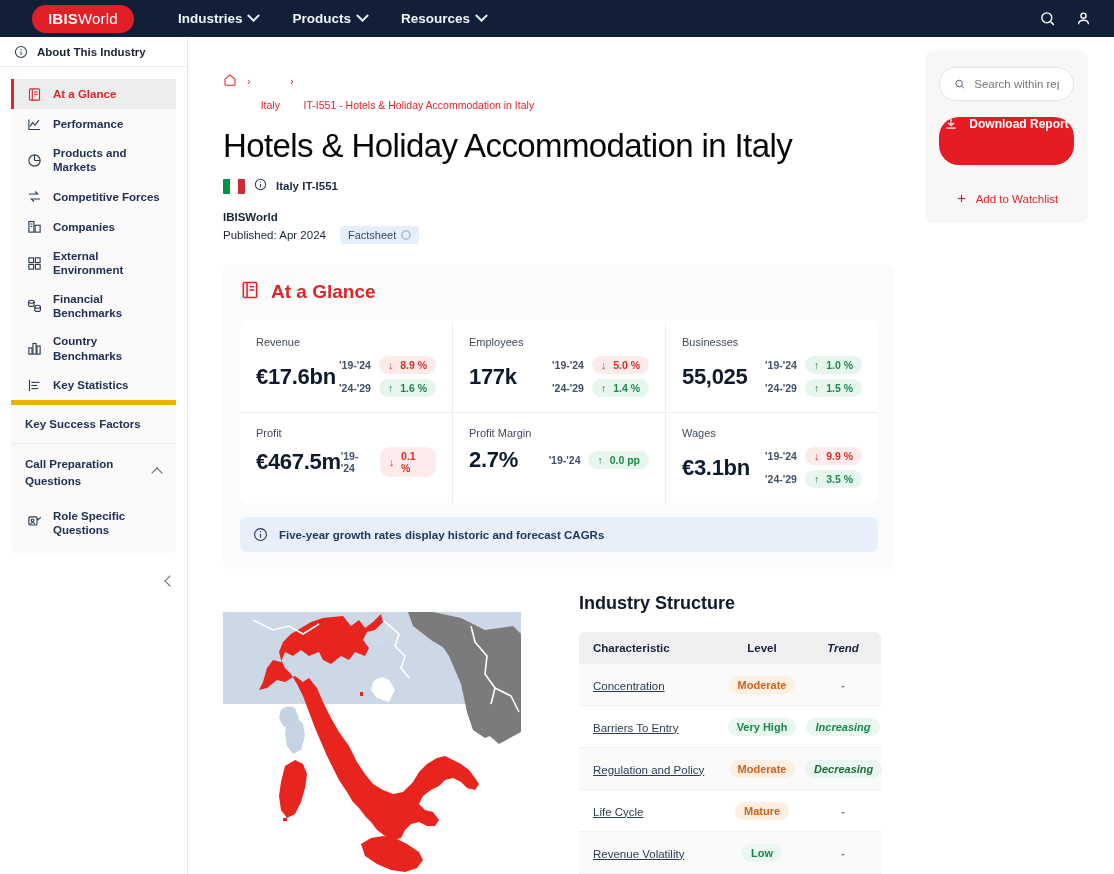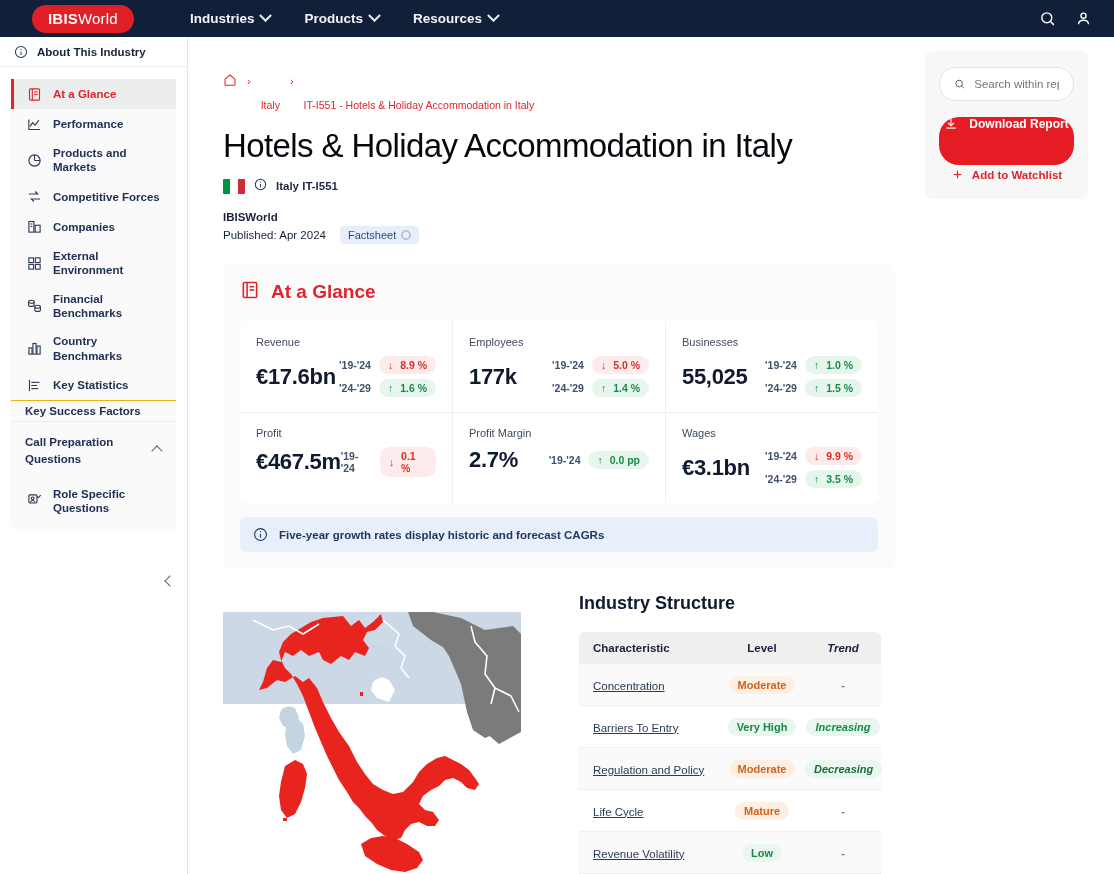--- a/index.html
+++ b/index.html
@@ -23,21 +23,21 @@
     background: #e01f26;
     color: #fff;
     border-radius: 20px;
     padding: 5px 16px 6px;
     font-size: 15px;
     letter-spacing: .2px;
     margin-left: 18px;
   }
   .logo-pill b { font-weight: 700; }
   .logo-pill span { font-weight: 400; }
-  .nav-items { display: flex; align-items: center; margin-left: 56px; gap: 34px; }
+  .nav-items { display: flex; align-items: center; margin-left: 44px; gap: 34px; }
   .nav-item {
     color: #f2f5f9; font-size: 13.5px; font-weight: 700;
     display: flex; align-items: center; gap: 7px; cursor: pointer;
   }
   .chev-d {
     width: 9px; height: 9px; border-right: 2px solid #e6ecf3; border-bottom: 2px solid #e6ecf3;
     transform: rotate(45deg) translate(-2px,-2px);
   }
   .nav-right { margin-left: auto; display: flex; align-items: center; gap: 19px; padding-right: 8px; }
   .icon-btn { cursor: pointer; display: flex; align-items: center; }
@@ -72,22 +72,22 @@
   .chev-u { width: 8px; height: 8px; border-left: 1.6px solid #5b6679; border-top: 1.6px solid #5b6679; transform: rotate(45deg); margin-right:2px;}
   .nav-link {
     display: flex; align-items: center; gap: 11px;
     padding: 7px 8px 7px 15px;
     font-size: 11.5px; font-weight: 700; color: #223055;
     cursor: pointer; line-height: 1.25;
   }
   .nav-link.active { background: #eceded; color: #e0242b; border-left: 3px solid #e0242b; padding-left: 12px; }
   .nav-link .ic { width: 16px; height: 16px; flex: 0 0 16px; display:flex; align-items:center; justify-content:center;}
   .grp-simple {
-    padding: 4px 14px; font-size: 11.5px; font-weight: 700; color: #223055;
-    border-top: 1px solid #eab308; cursor: pointer;
+    padding: 13px 14px; font-size: 11.5px; font-weight: 700; color: #223055;
+    border-top: 5px solid #eab308; cursor: pointer;
   }
   .grp-head2 {
     display: flex; align-items: center; justify-content: space-between;
     padding: 12px 13px 11px 14px; border-top: 1px solid #ececec;
     font-size: 11.5px; font-weight: 700; color: #223055; cursor: pointer; line-height: 1.5;
   }
   .grp-head2 .t { width: 110px; }
   .collapse-btn {
     position: absolute; left: 160px; top: 534px;
     width: 20px; height: 20px; display: flex; align-items: center; justify-content: center; cursor: pointer;
@@ -184,22 +184,22 @@
     border: 0; outline: 0; font-size: 11.5px; color: #4c566b; width: 100%;
     font-family: "Liberation Sans", sans-serif; background: transparent;
   }
   .dl-btn {
     margin-top: 16px; background: #e51c24; color: #fff; border: 0; border-radius: 20px;
     height: 48px; width: 100%; font-size: 12px; font-weight: 700; cursor: pointer;
     display: flex; align-items: flex-start; justify-content: center; gap: 11px;
     font-family: "Liberation Sans", sans-serif;
   }
   .wl-btn {
-    margin-top: 3px; background: transparent; border: 0; color: #e0242b;
-    font-size: 11.5px; font-weight: 700; cursor: pointer; width: 100%;
+    margin-top: 27px; background: transparent; border: 0; color: #e0242b;
+    font-size: 11.5px; font-weight: 400; cursor: pointer; width: 100%;
     display: flex; align-items: center; justify-content: center; gap: 8px;
     font-family: "Liberation Sans", sans-serif;
   }
 </style>
 </head>
 <body>
 
 <div class="topnav">
   <div class="logo-pill">
     <b>IBIS</b><span>World</span>

